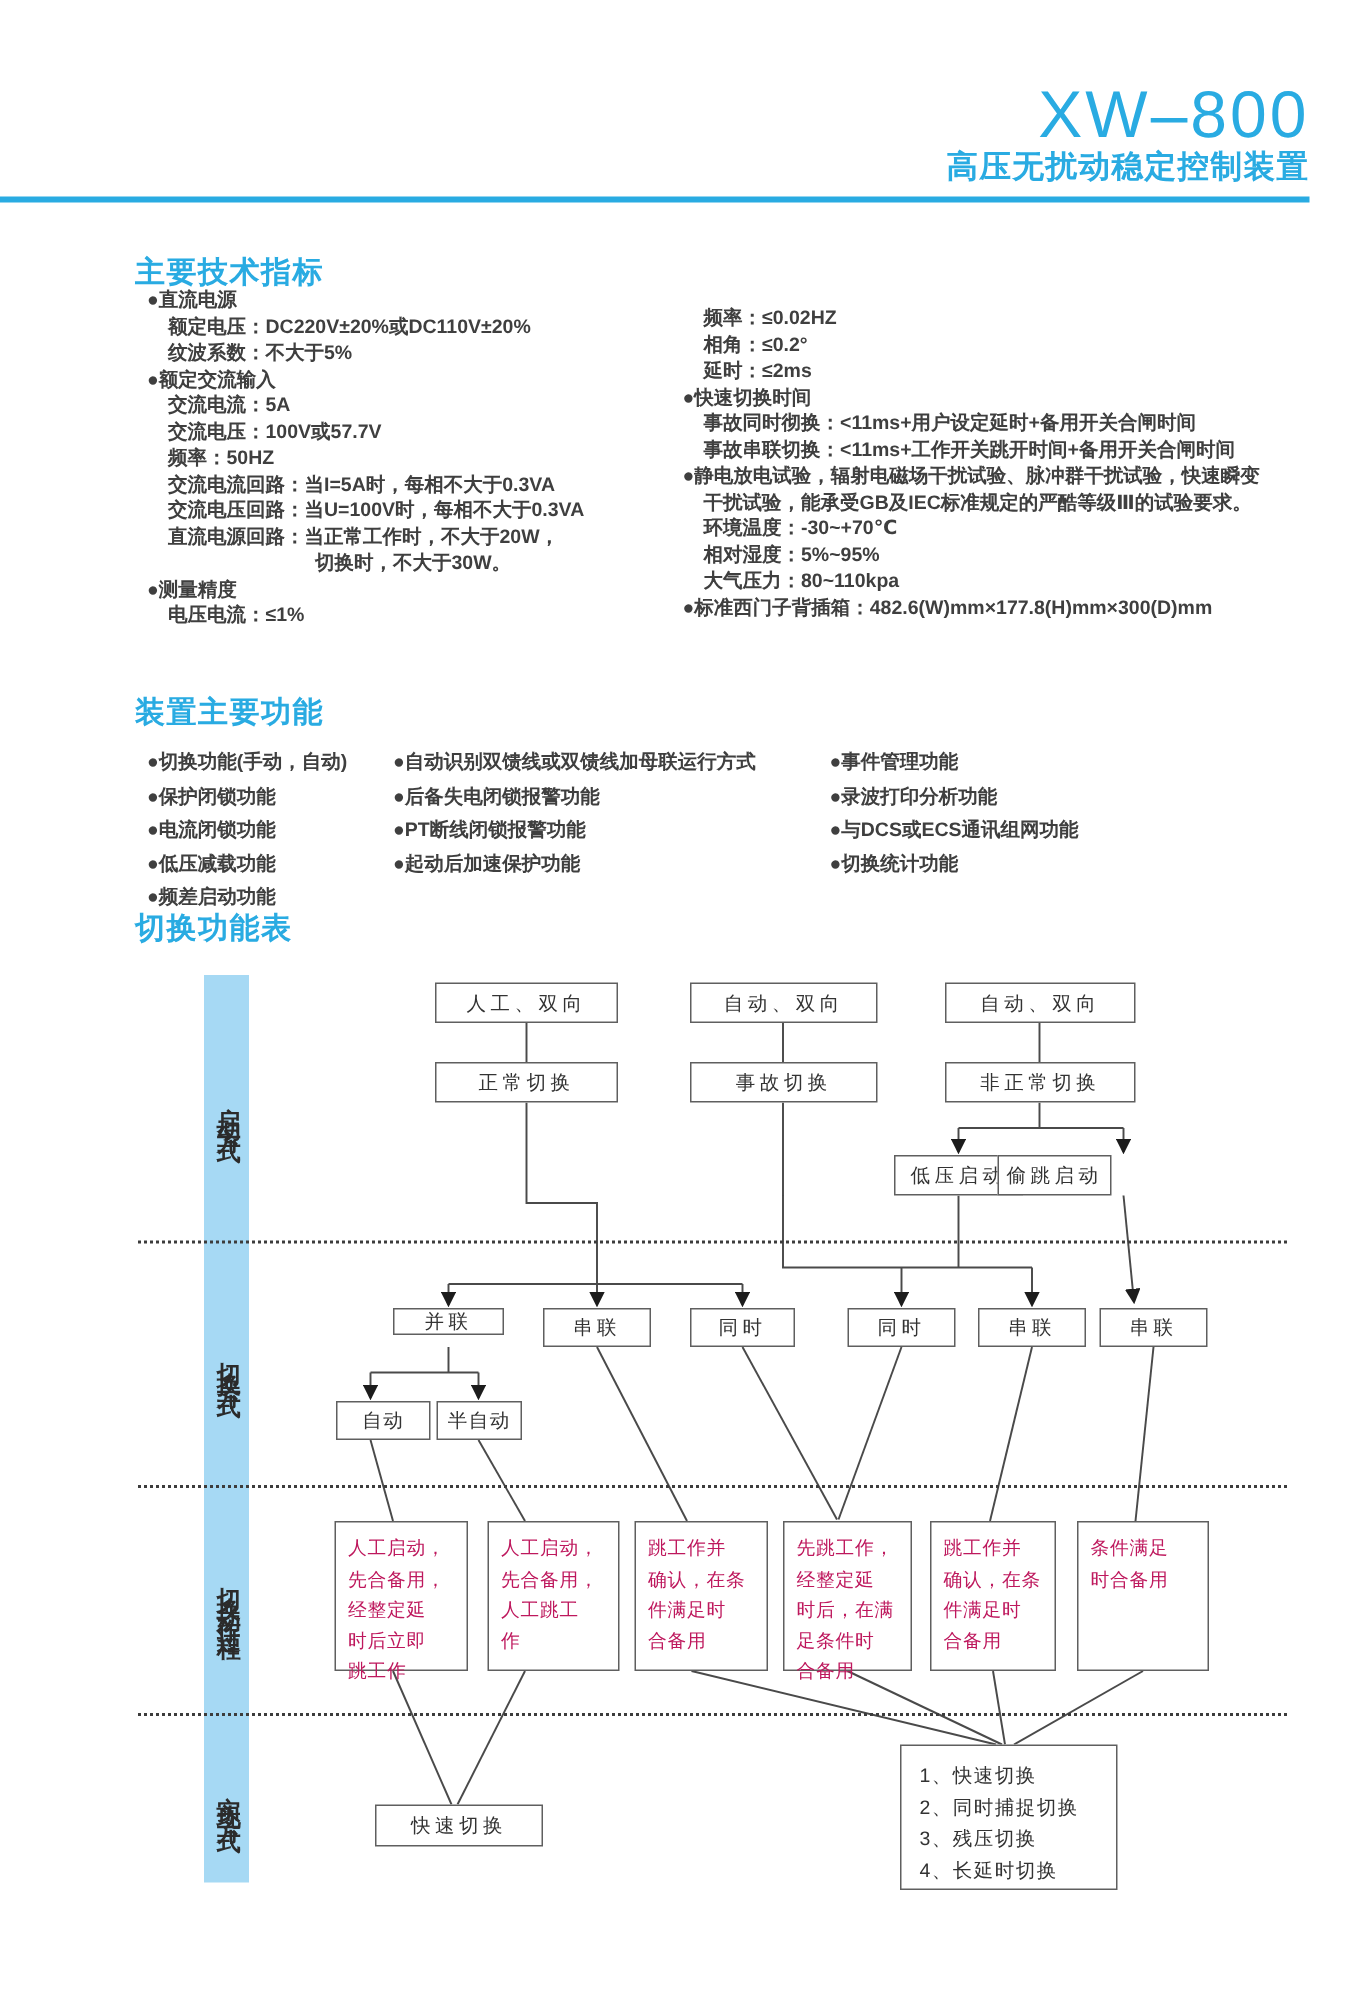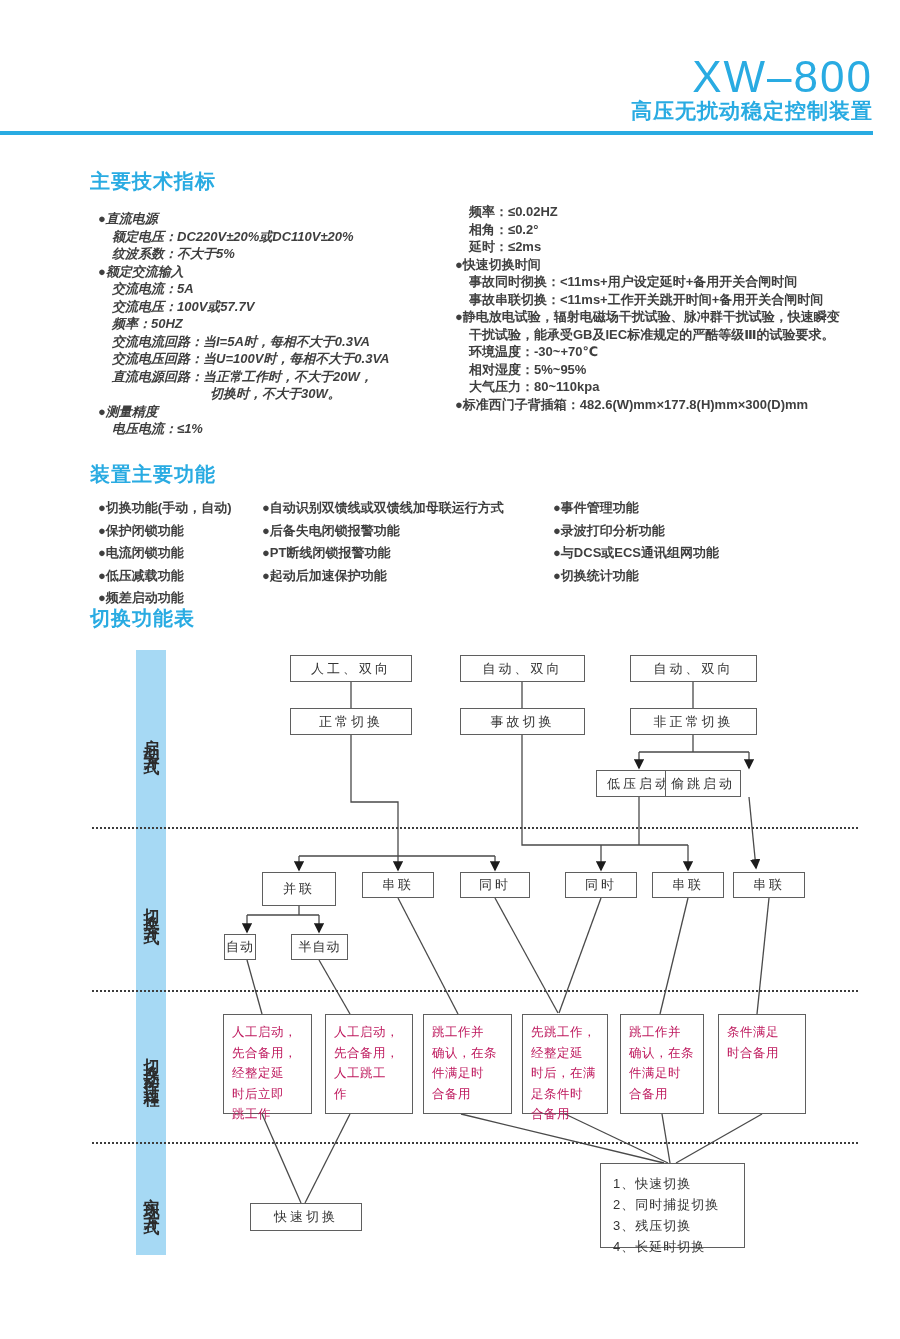--- a/index.html
+++ b/index.html
@@ -44,21 +44,21 @@
 <body>
 
 <div class="page">
 
   <div class="model">XW–800</div>
   <div class="subtitle">高压无扰动稳定控制装置</div>
   <div class="rule"></div>
 
   <div class="h-blue" style="top:168px;">主要技术指标</div>
 
-  <div class="col" style="left:98px;top:210px;font-style:italic;">
+  <div class="col" style="left:98px;top:191px;">
     <div class="ln">●直流电源</div>
     <div class="ln ind1">额定电压：DC220V±20%或DC110V±20%</div>
     <div class="ln ind1">纹波系数：不大于5%</div>
     <div class="ln">●额定交流输入</div>
     <div class="ln ind1">交流电流：5A</div>
     <div class="ln ind1">交流电压：100V或57.7V</div>
     <div class="ln ind1">频率：50HZ</div>
     <div class="ln ind1">交流电流回路：当I=5A时，每相不大于0.3VA</div>
     <div class="ln ind1">交流电压回路：当U=100V时，每相不大于0.3VA</div>
     <div class="ln ind1">直流电源回路：当正常工作时，不大于20W，</div>
@@ -168,27 +168,27 @@
 
     <div class="fbox" style="left:290px;top:10px;width:122px;height:27px;">人工、双向</div>
     <div class="fbox" style="left:460px;top:10px;width:125px;height:27px;">自动、双向</div>
     <div class="fbox" style="left:630px;top:10px;width:127px;height:27px;">自动、双向</div>
     <div class="fbox" style="left:290px;top:63px;width:122px;height:27px;">正常切换</div>
     <div class="fbox" style="left:460px;top:63px;width:125px;height:27px;">事故切换</div>
     <div class="fbox" style="left:630px;top:63px;width:127px;height:27px;">非正常切换</div>
     <div class="fbox" style="left:596px;top:125px;width:86px;height:27px;">低压启动</div>
     <div class="fbox" style="left:665px;top:125px;width:76px;height:27px;">偷跳启动</div>
 
-    <div class="fbox" style="left:262px;top:227px;width:74px;height:34px;">并联</div>
+    <div class="fbox" style="left:262px;top:227px;width:74px;height:18px;">并联</div>
     <div class="fbox" style="left:362px;top:227px;width:72px;height:26px;">串联</div>
     <div class="fbox" style="left:460px;top:227px;width:70px;height:26px;">同时</div>
     <div class="fbox" style="left:565px;top:227px;width:72px;height:26px;">同时</div>
     <div class="fbox" style="left:652px;top:227px;width:72px;height:26px;">串联</div>
     <div class="fbox" style="left:733px;top:227px;width:72px;height:26px;">串联</div>
-    <div class="fbox" style="left:224px;top:289px;width:32px;height:26px;letter-spacing:1px;">自动</div>
+    <div class="fbox" style="left:224px;top:289px;width:63px;height:26px;letter-spacing:1px;">自动</div>
     <div class="fbox" style="left:291px;top:289px;width:57px;height:26px;letter-spacing:1px;">半自动</div>
 
     <div class="abox" style="left:223px;top:369px;width:89px;height:100px;">人工启动，
 先合备用，
 经整定延
 时后立即
 跳工作</div>
     <div class="abox" style="left:325px;top:369px;width:88px;height:100px;">人工启动，
 先合备用，
 人工跳工
@@ -203,21 +203,21 @@
 足条件时
 合备用</div>
     <div class="abox" style="left:620px;top:369px;width:84px;height:100px;">跳工作并
 确认，在条
 件满足时
 合备用</div>
     <div class="abox" style="left:718px;top:369px;width:88px;height:100px;">条件满足
 时合备用</div>
 
     <div class="fbox" style="left:250px;top:558px;width:112px;height:28px;">快速切换</div>
-    <div class="lbox" style="left:600px;top:518px;width:145px;height:85px;">
+    <div class="lbox" style="left:600px;top:518px;width:145px;height:97px;">
       <div>1、快速切换</div>
       <div>2、同时捕捉切换</div>
       <div>3、残压切换</div>
       <div>4、长延时切换</div>
     </div>
 
   </div>
 </div>
 
 </body></html>

